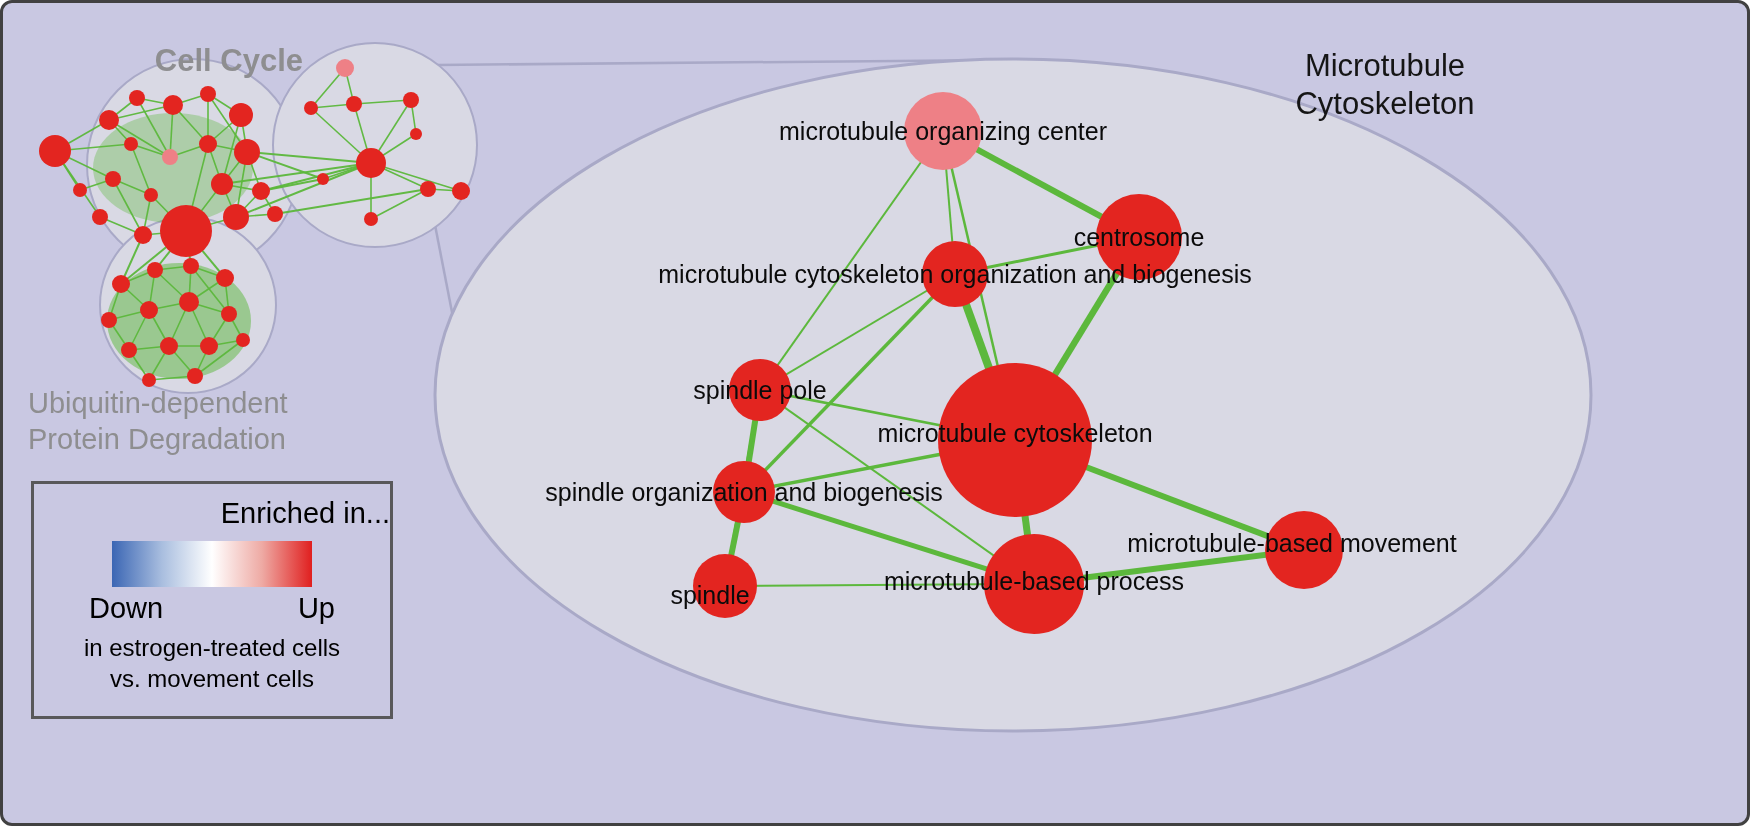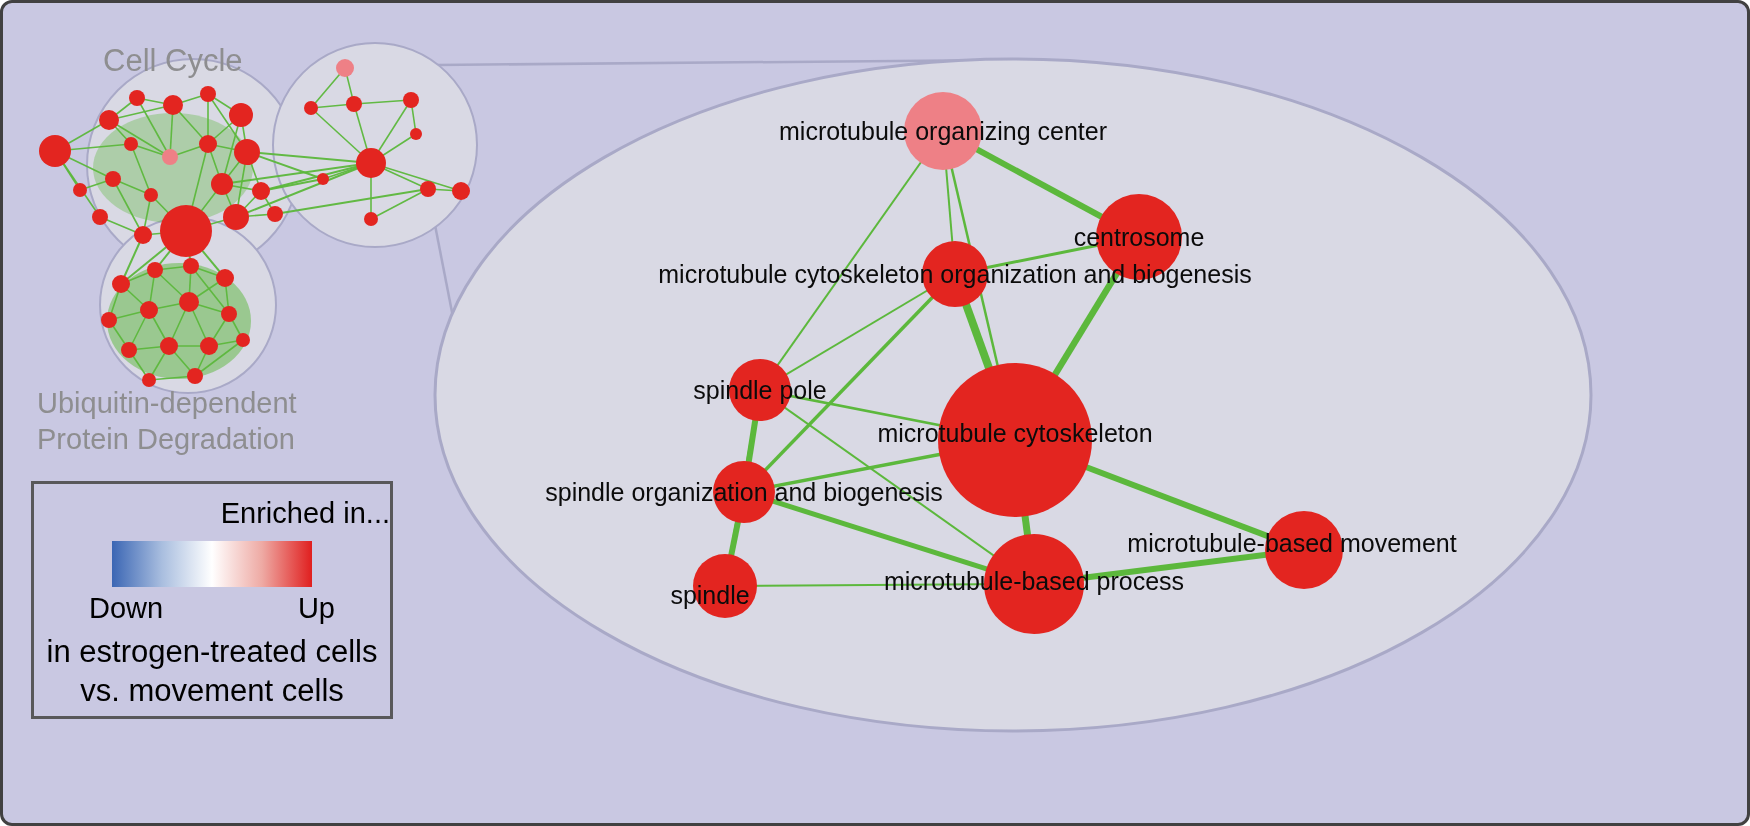--- a/index.html
+++ b/index.html
@@ -4,31 +4,31 @@
 <style>
   html,body{margin:0;padding:0;background:#ffffff;}
   #figure{
     position:relative;width:1750px;height:826px;
     border:3px solid #414141;border-radius:12px;box-sizing:border-box;
     overflow:hidden;
     font-family:"Liberation Sans",sans-serif;
   }
   #network-svg{position:absolute;left:0;top:0;}
   .overlay{position:absolute;white-space:pre-line;}
-  #lbl-cell-cycle{left:100px;top:40px;width:200px;text-align:left;font-size:31px;font-weight:400;}
+  #lbl-cell-cycle{left:100px;top:40px;width:200px;text-align:right;font-size:31px;font-weight:700;}
   #lbl-mt{left:1262px;top:44px;width:240px;text-align:center;font-size:31px;line-height:1.22;color:#151515;}
-  #lbl-ub{left:34px;top:382px;font-size:29px;line-height:1.25;}
+  #lbl-ub{left:25px;top:382px;font-size:29px;line-height:1.25;}
   #legend{
     position:absolute;left:28px;top:478px;width:362px;height:238px;
     border:3px solid #58585a;box-sizing:border-box;
   }
   #legend-title{margin-top:13px;text-align:right;font-size:29px;color:#000;}
   #legend-gradient{width:200px;height:46px;margin:11px auto 0;}
   #legend-ends{display:flex;justify-content:space-between;width:246px;margin:5px auto 0;font-size:29px;color:#000;text-align:right;}
-  .legend-caption{text-align:center;font-size:31px;color:#000;}
+  .legend-caption{text-align:center;font-size:24px;color:#000;}
   #legend-caption1{margin-top:9px;}
   #legend-caption2{margin-top:3px;}
   text{font-family:"Liberation Sans",sans-serif;}
 </style>
 </head>
 <body>
 
 <div id="figure" style="background: rgb(201, 200, 226);">
   <svg id="network-svg" width="1750" height="826" viewBox="0 0 1750 826">
       <line x1="434" y1="62" x2="1002" y2="57" stroke="#a9a9c7" stroke-width="2.5"></line>
@@ -218,20 +218,22 @@
       <text x="757" y="387" text-anchor="middle" dominant-baseline="central" font-size="25" fill="#0b0b0b">spindle pole</text>
       <text x="1012" y="430" text-anchor="middle" dominant-baseline="central" font-size="25" fill="#0b0b0b">microtubule cytoskeleton</text>
       <text x="741" y="489" text-anchor="middle" dominant-baseline="central" font-size="25" fill="#0b0b0b">spindle organization and biogenesis</text>
       <text x="1289" y="540" text-anchor="middle" dominant-baseline="central" font-size="25" fill="#0b0b0b">microtubule-based movement</text>
       <text x="1031" y="578" text-anchor="middle" dominant-baseline="central" font-size="25" fill="#0b0b0b">microtubule-based process</text>
       <text x="707" y="592" text-anchor="middle" dominant-baseline="central" font-size="25" fill="#0b0b0b">spindle</text>
     </svg>
 
   <div class="overlay" id="lbl-cell-cycle" style="color: rgb(142, 142, 144);">Cell Cycle</div>
 
+  <div class="overlay" id="lbl-mt">Microtubule
+Cytoskeleton</div>
 
   <div class="overlay" id="lbl-ub" style="color: rgb(142, 142, 144);">Ubiquitin-dependent
 Protein Degradation</div>
 
   <div id="legend">
     <div id="legend-title">Enriched in...</div>
     <div id="legend-gradient" style="background: linear-gradient(to right, rgb(59, 102, 180), rgb(169, 190, 223), rgb(255, 255, 255), rgb(238, 170, 164), rgb(224, 31, 31));"></div>
     <div id="legend-ends">
       <span>Down</span>
       <span>Up</span>

